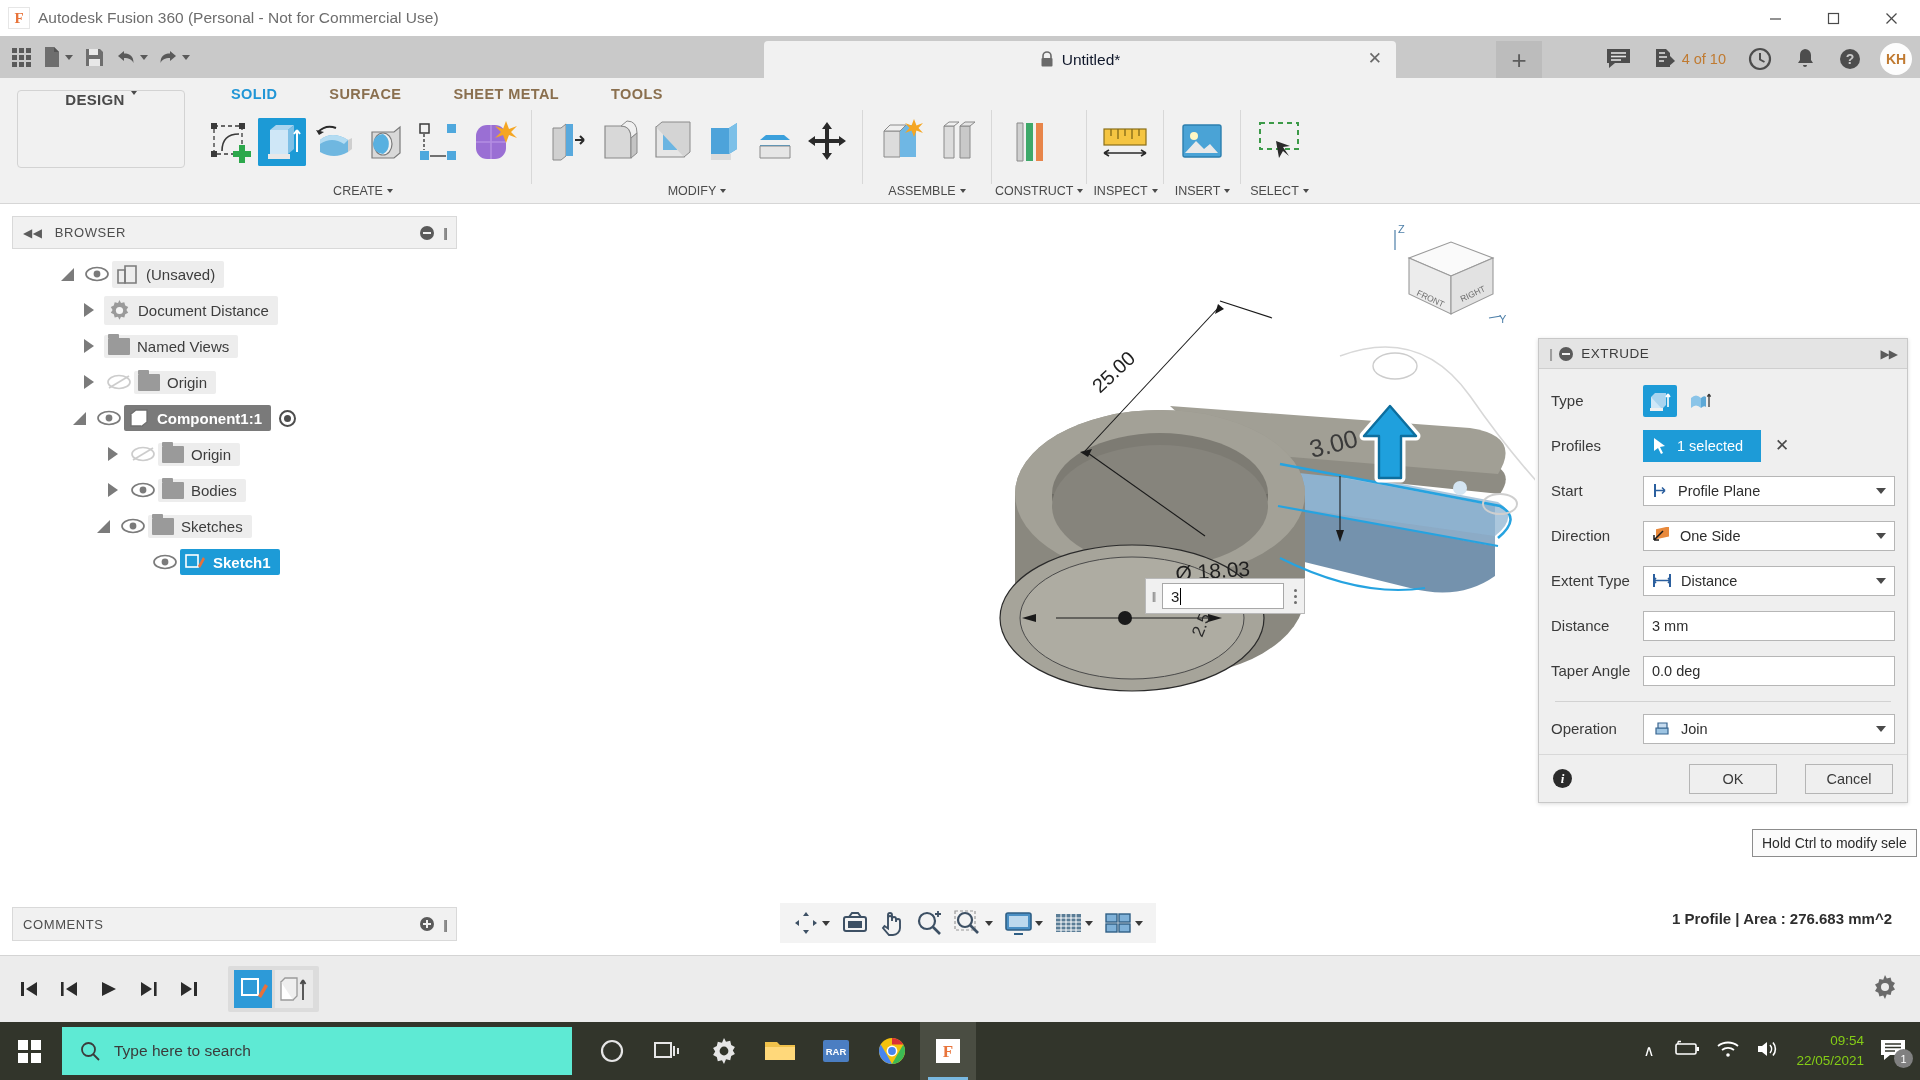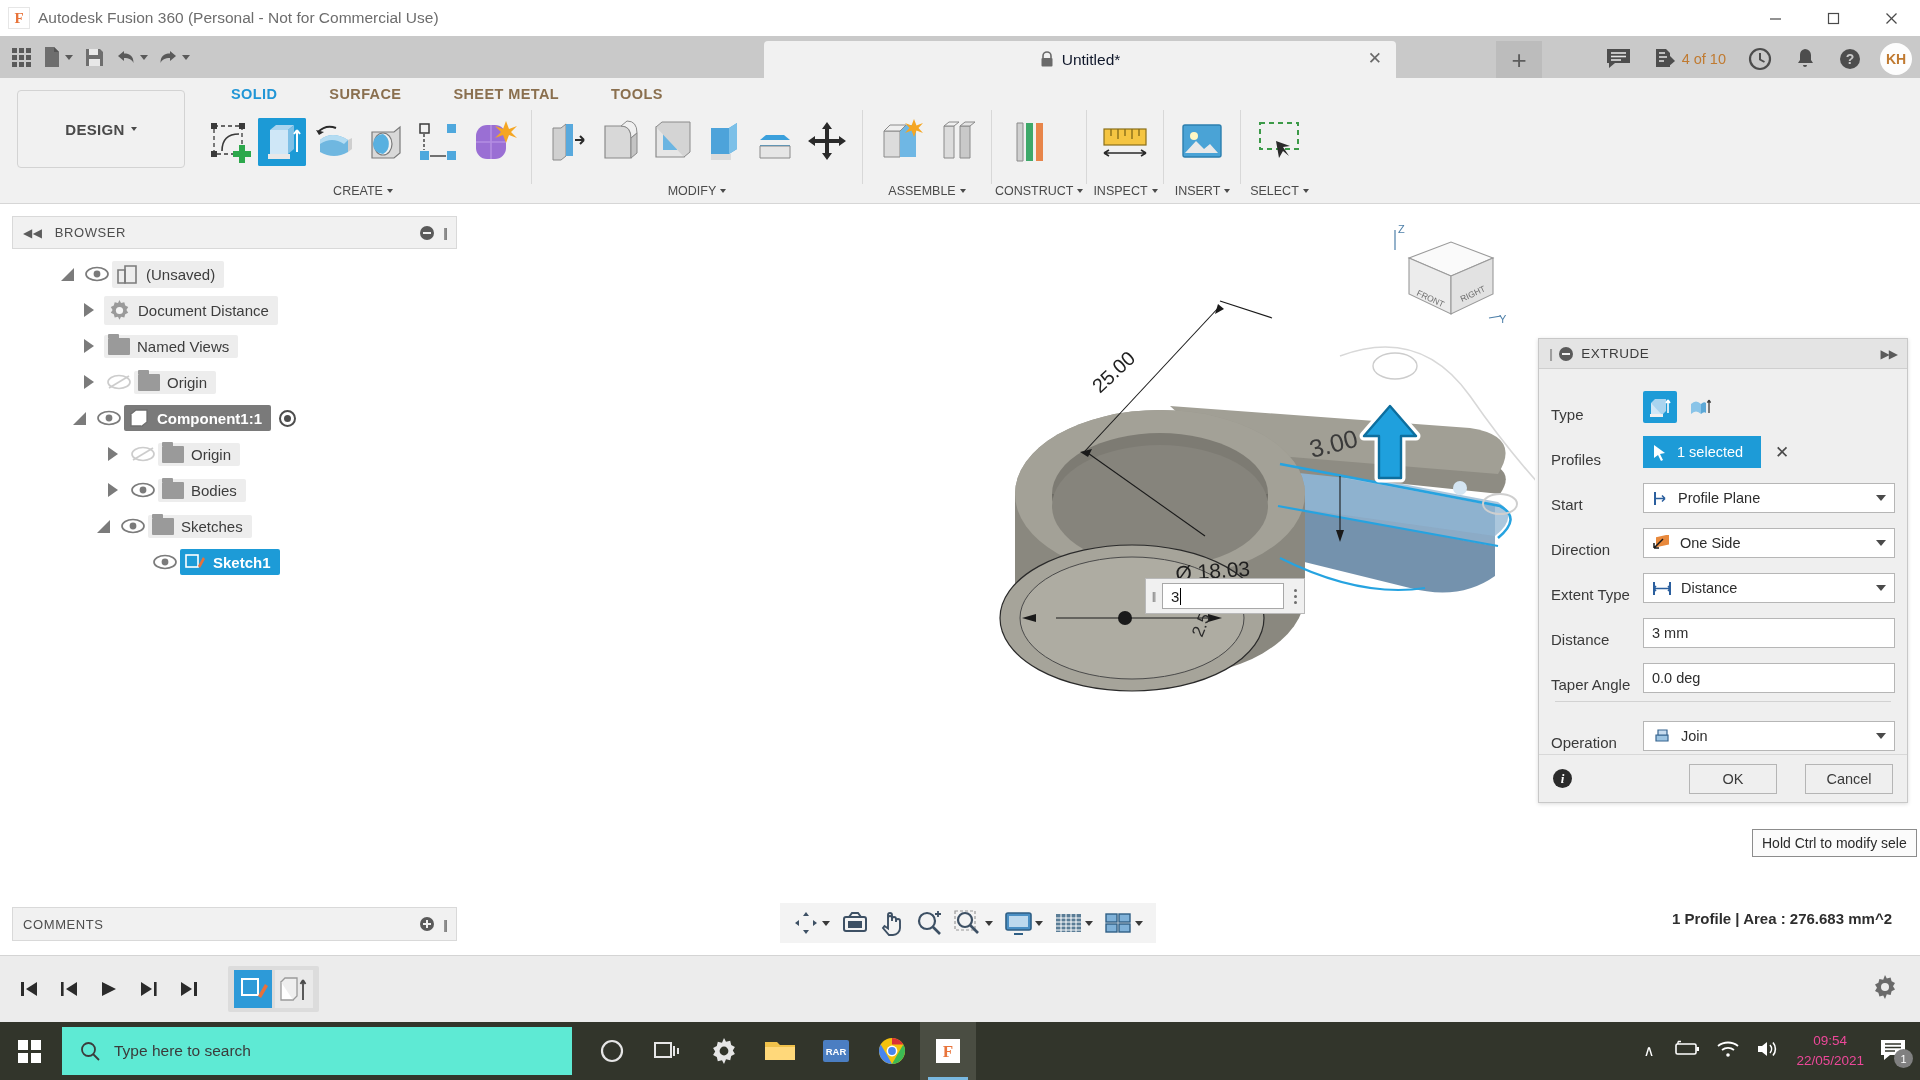--- a/index.html
+++ b/index.html
@@ -92,21 +92,21 @@
   }
 
   
   .ribbon {
     position: absolute; left: 0; top: 78px; width: 1920px; height: 126px;
     background: #f1f1f1; border-bottom: 1px solid #d6d6d6;
   }
   .design-box {
     position: absolute; left: 17px; top: 12px; width: 168px; height: 78px;
     background: #f1f1f1; border: 1px solid #d3d3d3; border-radius: 4px;
-    display: flex; align-items: center; justify-content: center;
+    display: flex; align-items: flex-start; justify-content: center;
     gap: 6px; font-size: 15px; font-weight: bold; color: #4a4a4a;
     letter-spacing: 0.3px;
   }
   .tabs-row {
     position: absolute; left: 205px; top: 8px; display: flex; gap: 0;
   }
   .wtab {
     font-size: 14.5px; font-weight: bold; color: #8a6f4e;
     letter-spacing: 0.4px; padding: 0 26px;
   }
@@ -274,21 +274,21 @@
     box-shadow: 0 1px 4px rgba(0,0,0,0.14);
   }
   .ex-hdr {
     height: 30px; background: #e4e4e4; border-bottom: 1px solid #cfcfcf;
     display: flex; align-items: center; padding: 0 10px; gap: 8px;
     font-size: 13.5px; color: #3c3c3c; letter-spacing: 0.5px;
   }
   .ex-grip { color: #9a9a9a; font-size: 12px; letter-spacing: -2px; }
   .ex-body { padding: 9px 12px 0 12px; }
   .ex-row {
-    display: flex; align-items: flex-end; height: 45px;
+    display: flex; align-items: center; height: 45px;
   }
   .ex-lbl { width: 92px; font-size: 15px; color: #3a3a3a; }
   .ex-ctl { flex: 1; display: flex; align-items: center; }
   .ex-select {
     flex: 1; height: 30px; background: #fff; border: 1px solid #b6b6b6;
     display: flex; align-items: center; padding: 0 8px; gap: 9px;
     font-size: 14.5px; color: #2d2d2d; position: relative;
   }
   .ex-select .dd {
     position: absolute; right: 8px; width: 0; height: 0;
@@ -400,22 +400,22 @@
   .tb-item.active { background: #4a4d42; }
   .tb-item.active::after {
     content: ""; position: absolute; bottom: 0; left: 8px; right: 8px;
     height: 3px; background: #79b8e0;
   }
   .tray {
     margin-left: auto; display: flex; align-items: center; gap: 16px;
     padding-right: 14px; color: #ffffff;
   }
   .clock {
-    display: flex; flex-direction: column; align-items: center;
-    font-size: 13.5px; color: #ec4899; line-height: 1.45;
+    display: flex; flex-direction: column; align-items: flex-end;
+    font-size: 13.5px; color: #84cc16; line-height: 1.45;
   }
   .notif-badge {
     position: relative; display: flex; align-items: center;
   }
   .notif-num {
     position: absolute; right: -7px; bottom: -5px; width: 19px; height: 19px;
     border-radius: 50%; background: #808080; color: #fff; font-size: 11px;
     display: flex; align-items: center; justify-content: center;
   }
 </style>

